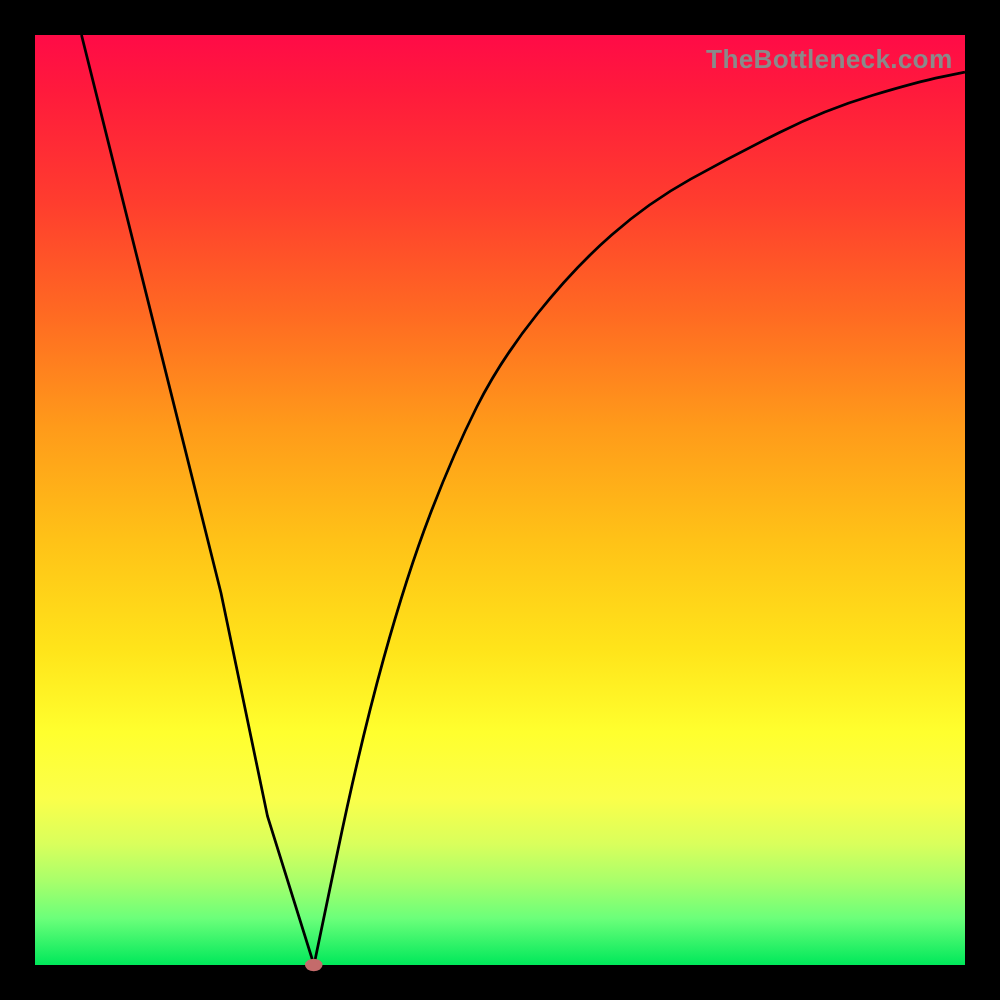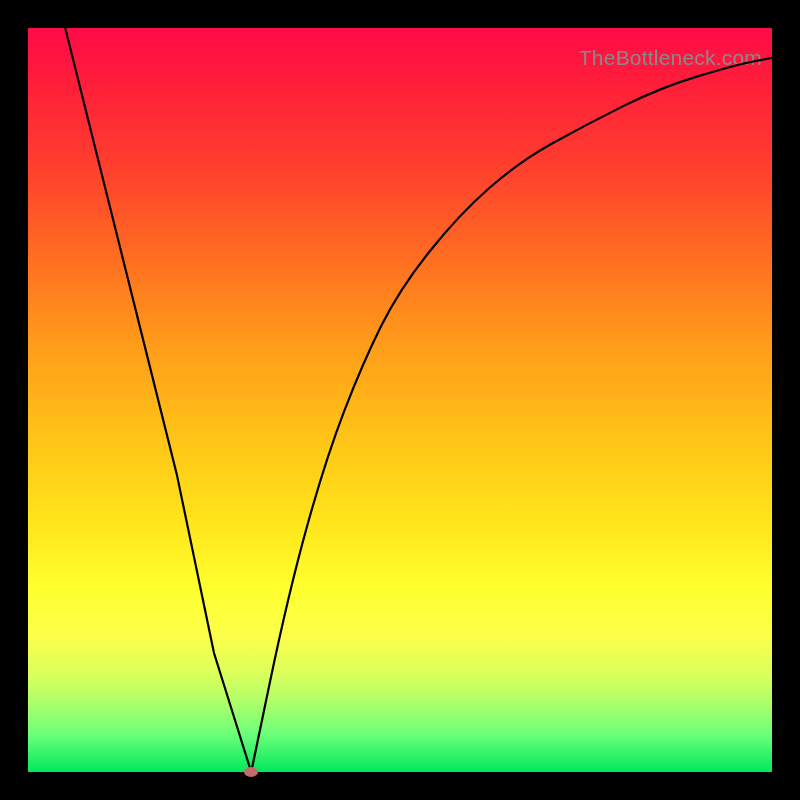--- a/index.html
+++ b/index.html
@@ -33,25 +33,25 @@
       #ffe41a 66%,
       #ffff2e 75%,
       #fbff4a 82%,
       #d9ff5c 87%,
       #a8ff6b 91%,
       #6bff7a 95%,
       #00e85a 100%);
   }
   .watermark {
     position: absolute;
-    top: 18px;
+    top: 8px;
     right: 10px;
     color: #8a8a8a;
     font-size: 21px;
-    font-weight: 400;
+    font-weight: 700;
     letter-spacing: 0.2px;
     pointer-events: none;
   }
   .curve {
     position: absolute;
     left: 0;
     top: 0;
     width: 744px;
     height: 744px;
     pointer-events: none;

